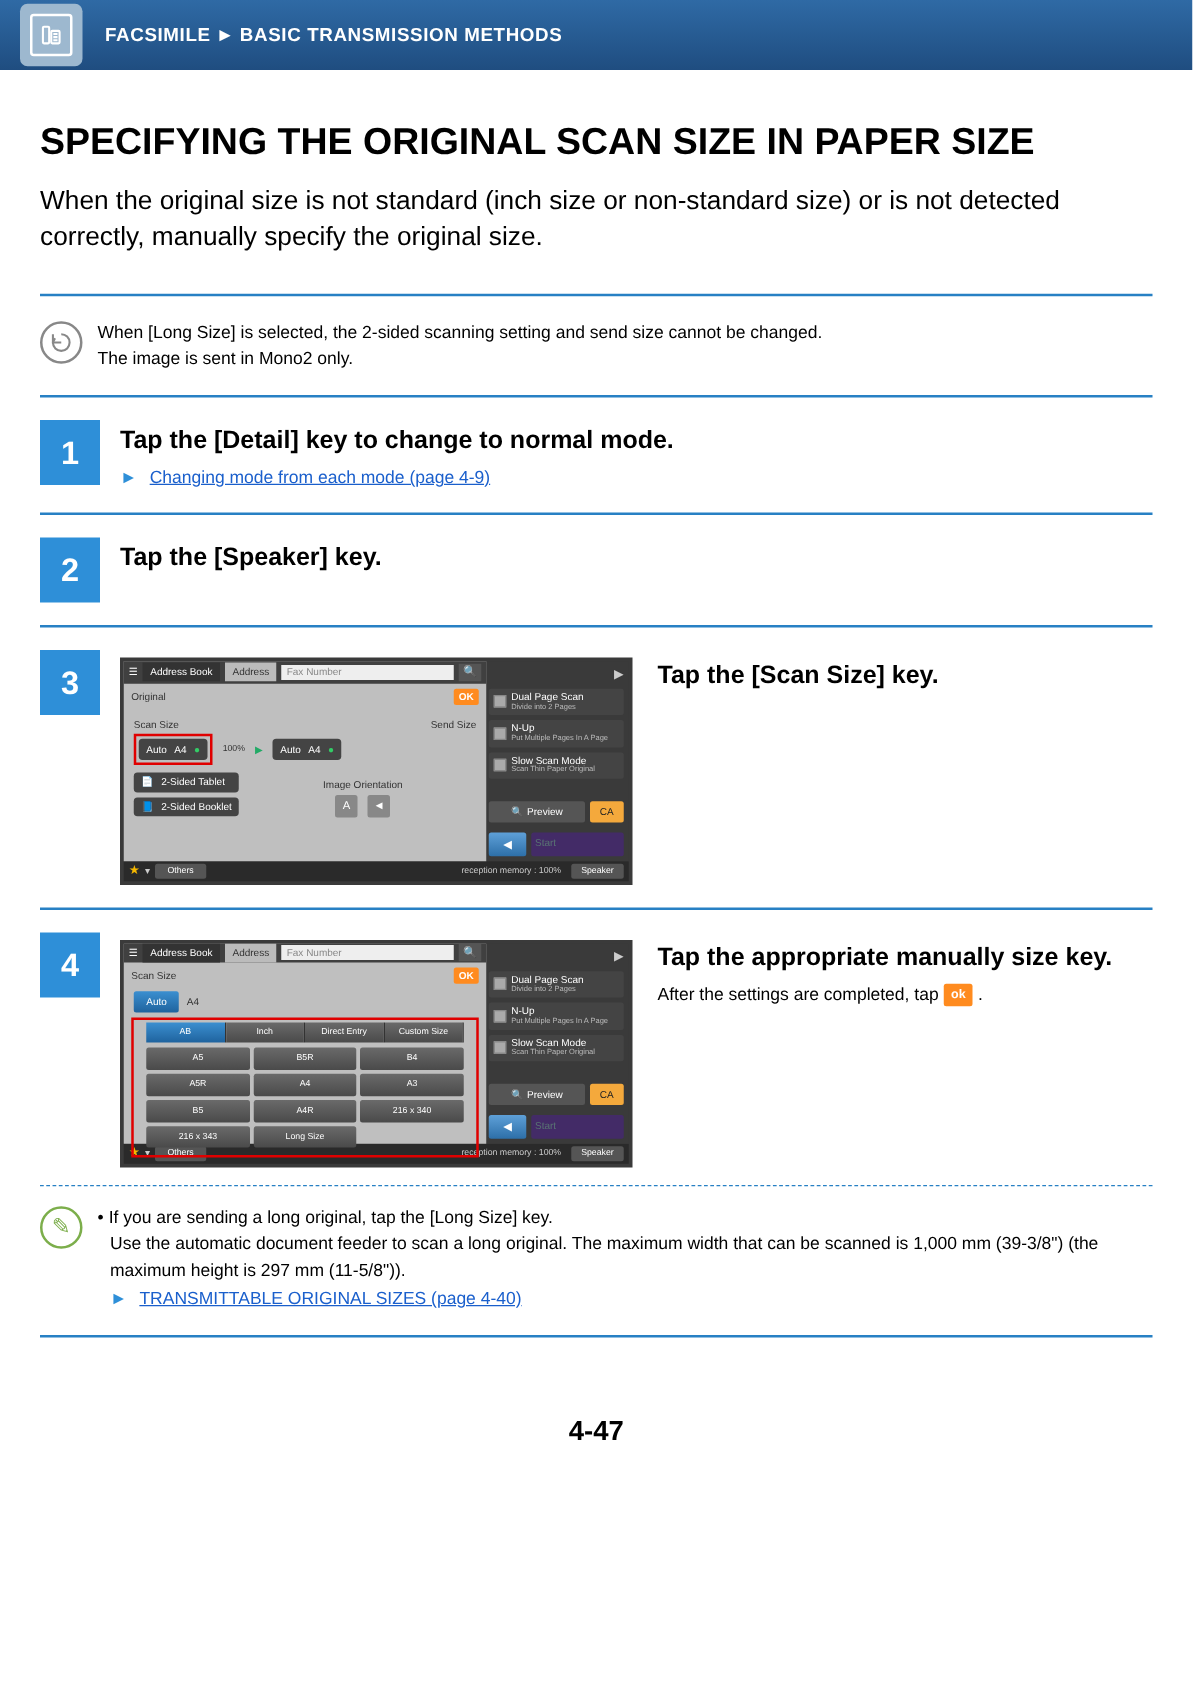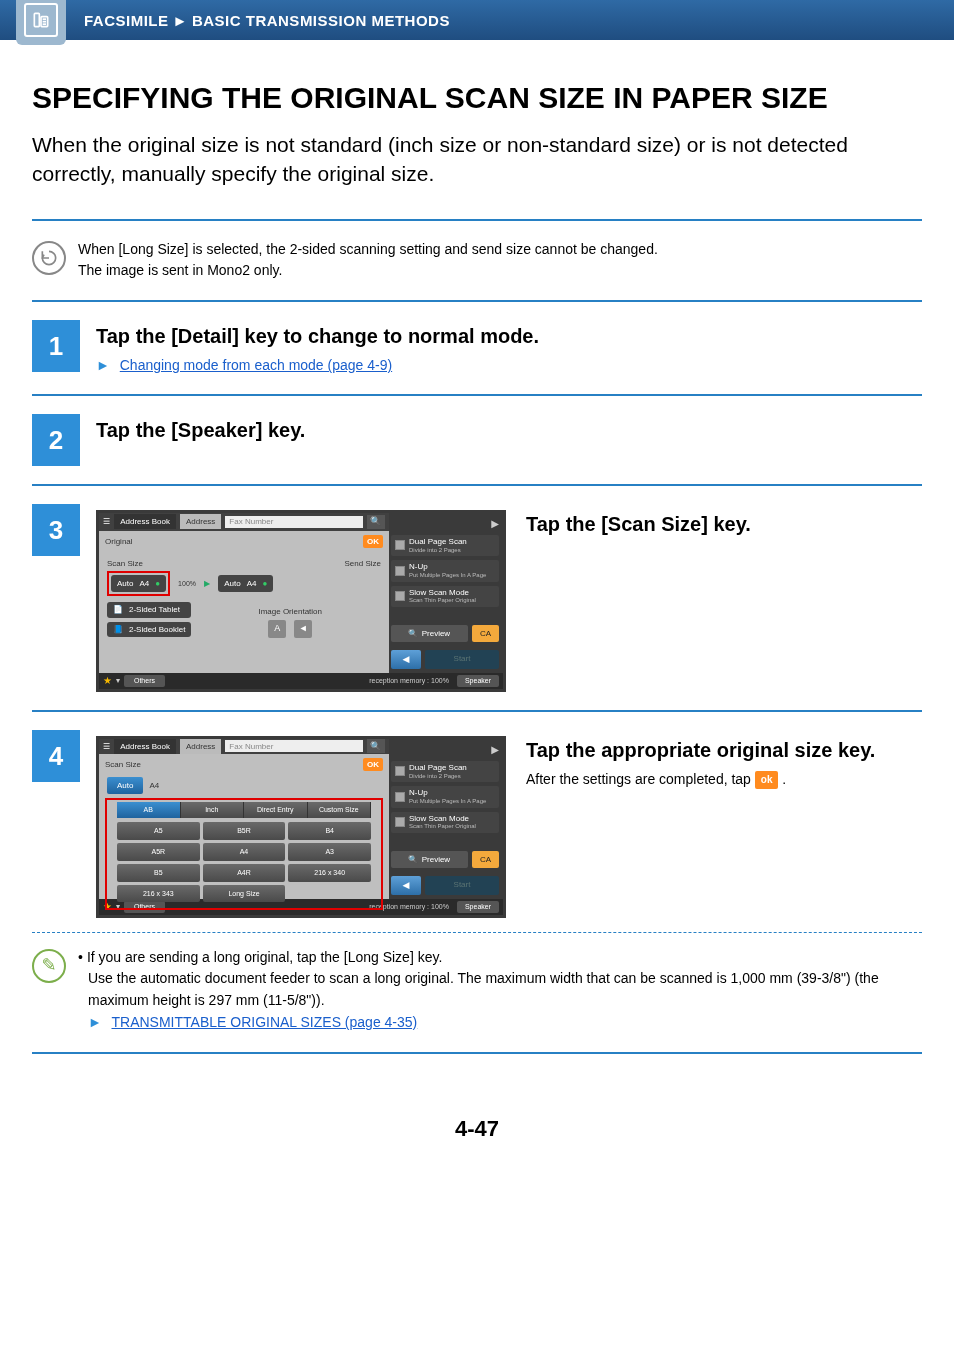--- a/index.html
+++ b/index.html
@@ -7,21 +7,21 @@
     font-family: Arial, Helvetica, sans-serif;
     background: #ffffff;
     width: 954px;
     margin: 0 auto;
     color: #000;
     font-size: 14px;
     line-height: 1.4;
   }
   .header-bar {
     background: linear-gradient(to bottom, #2f6aa5, #1f4d80);
-    height: 40px;
+    height: 56px;
     display: flex;
     align-items: center;
     padding-left: 16px;
     color: #fff;
     font-weight: bold;
     font-size: 15px;
     letter-spacing: 0.5px;
   }
   .header-icon-box {
     width: 50px;
@@ -85,21 +85,21 @@
   .ok-badge-inline { background:#ff8b1f;color:#fff;font-weight:bold;font-size:10px;padding:2px 6px;border-radius:2px;display:inline-block;vertical-align:middle;}
   .sim-right-item { background:#444;border-radius:2px;padding:3px 4px;display:flex;gap:4px;align-items:center;}
   .chk { width:10px;height:10px;background:#aaa;border:1px solid #888;flex:0 0 auto;}
   .sim-right-item .txt { display:flex;flex-direction:column;line-height:1.1;}
   .sim-right-item .sub { font-size:6px;color:#bbb;}
   .prev-row{display:flex;gap:4px;margin-top:auto;}
   .prev-btn{background:#555;flex:1;padding:3px;text-align:center;border-radius:2px;font-size:8px;display:flex;align-items:center;justify-content:center;gap:3px;}
   .ca-btn{background:#f4a93c;color:#222;padding:3px 8px;border-radius:2px;font-size:8px;}
   .speak-row{display:flex;gap:4px;margin-top:4px;}
   .play-btn{background:linear-gradient(#5ea0d8,#2d6fa8);width:30px;text-align:center;padding:3px;border-radius:2px;font-size:9px;color:#fff;}
-  .start-btn{background:#0c4a6e;opacity:.5;flex:1;text-align:center;padding:3px;border-radius:2px;font-size:8px;color:#7aa;}
+  .start-btn{background:#4c1d95;opacity:.5;flex:1;text-align:left;padding:3px;border-radius:2px;font-size:8px;color:#7aa;}
   .sim-bottom-bar { background:#2a2a2a; height:16px; display:flex;align-items:center;padding:0 4px;gap:4px;}
   .star{color:#f6b800;font-size:10px;}
   .down{color:#ccc;font-size:8px;}
   .oth-pill{background:#555;border-radius:2px;padding:1px 10px;font-size:7px;}
   .recep{color:#ccc;font-size:7px;margin-left:auto;}
   .spk{background:#555;border-radius:2px;padding:1px 8px;font-size:7px;margin-left:4px;}
   .panel-row{display:flex;gap:40px;padding:6px 8px 0;color:#333;font-size:8px;}
   .scan-send-row{display:flex;gap:8px;align-items:center;padding:2px 8px;}
   .size-pill{background:#444;border-radius:3px;padding:3px 6px;display:flex;align-items:center;gap:6px;color:#fff;font-size:8px;}
   .pct{font-size:7px;color:#333;}
@@ -376,40 +376,40 @@
         </div>
         <div class="sim-bottom-bar">
           <span class="star">★</span>
           <span class="down">▾</span>
           <span class="oth-pill">Others</span>
           <span class="recep">reception memory :   100%</span>
           <span class="spk">Speaker</span>
         </div>
       </div>
       <div class="step-right">
-        <div class="step-title">Tap the appropriate original size key.</div>
+        <div class="step-title">Tap the appropriate manually size key.</div>
         <div class="after-text">
           <span>After the settings are completed, tap </span>
           <span class="ok-badge-inline">ok</span>
           <span>.</span>
         </div>
       </div>
     </div>
   </div>
 
   <hr class="dashed">
 
   <div class="note-block">
     <div class="pencil-icon">✎</div>
     <div class="bullet-body">
       <span class="dot">•</span><span>If you are sending a long original, tap the [Long Size] key.</span><br>
       <span style="margin-left:10px;display:inline-block">Use the automatic document feeder to scan a long original. The maximum width that can be scanned is 1,000 mm (39-3/8") (the maximum height is 297 mm (11-5/8")).</span><br>
       <span style="margin-left:10px;display:inline-block">
         <span class="arrow-bullet">►</span>
-        <span class="link">TRANSMITTABLE ORIGINAL SIZES (page 4-35)</span>
+        <span class="link">TRANSMITTABLE ORIGINAL SIZES (page 4-40)</span>
       </span>
     </div>
   </div>
 
   <hr class="hr">
 
   <div class="footer-page">4-47</div>
 </div>
 
 </body></html>

